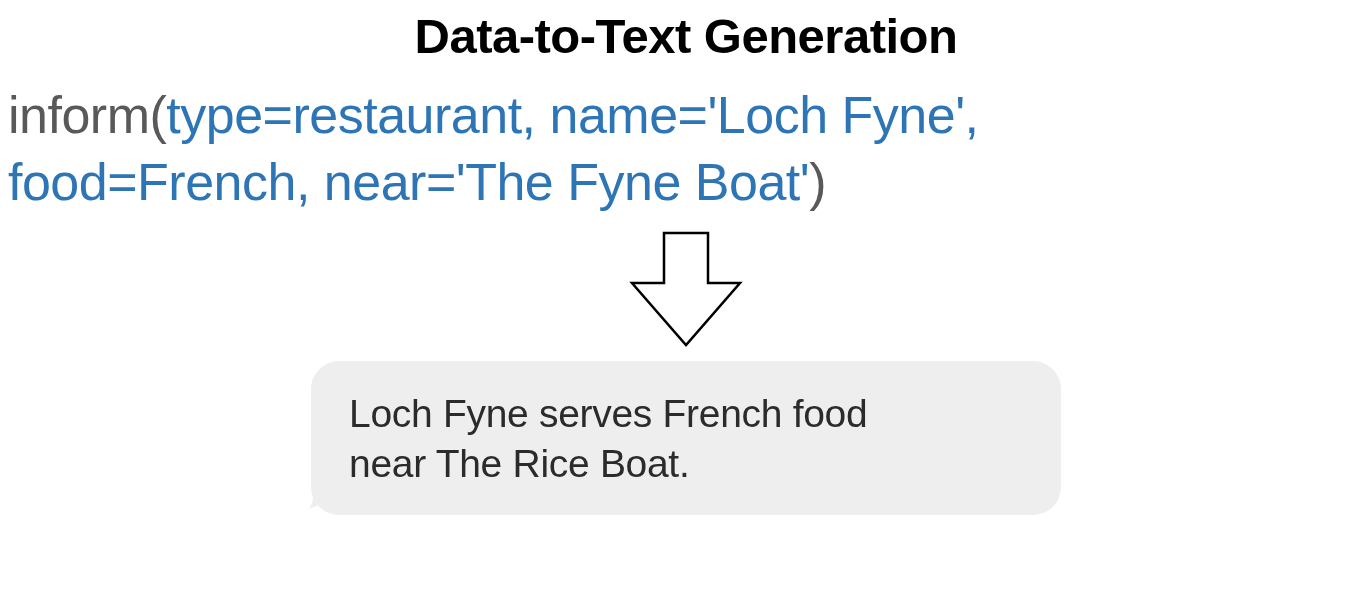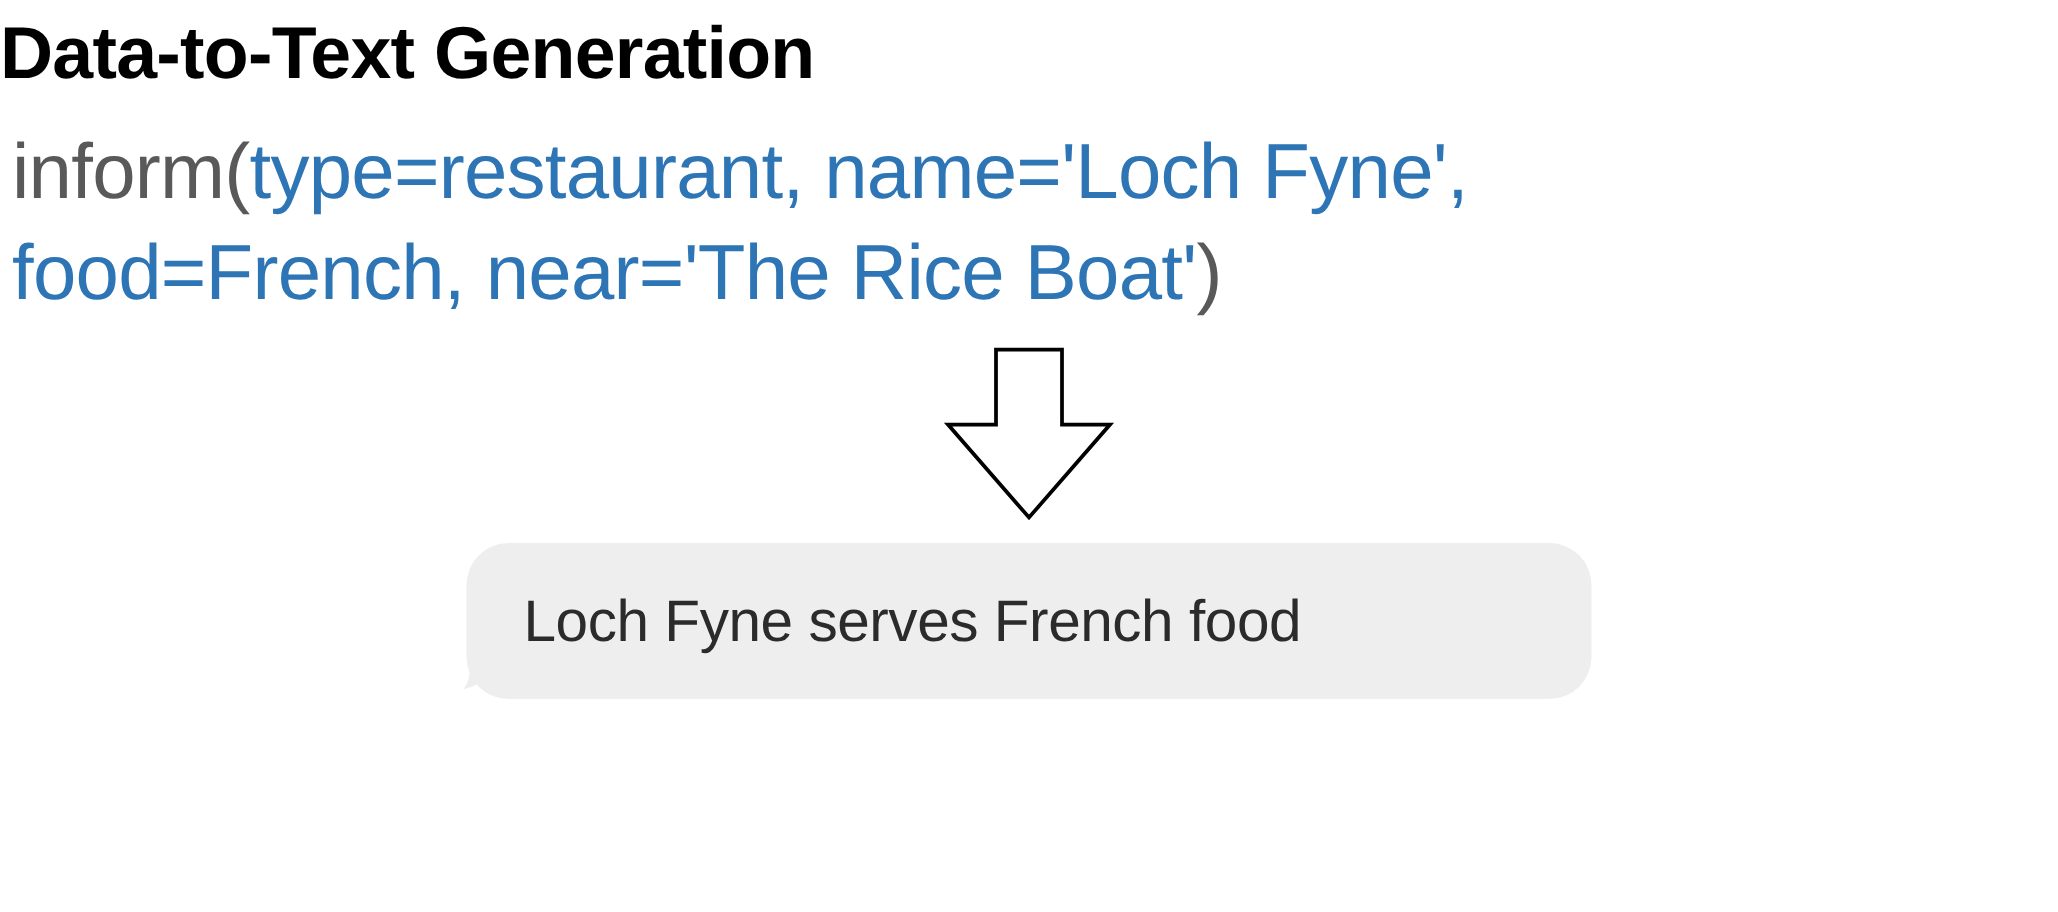--- a/index.html
+++ b/index.html
@@ -8,21 +8,21 @@
       box-sizing: border-box;
     }
     body {
       width: 1372px;
       height: 608px;
       font-family: Arial, Helvetica, sans-serif;
       background: #ffffff;
       position: relative;
     }
     .title {
-      text-align: left;
+      text-align: center;
       font-weight: bold;
       font-size: 49px;
       color: #000000;
       margin-top: 8px;
       letter-spacing: -0.5px;
     }
     .input-block {
       font-size: 52px;
       color: #000000;
       padding-left: 8px;
@@ -85,26 +85,27 @@
       position: relative;
     }
   </style>
 </head>
 <body>
 
 <div class="title">Data-to-Text Generation</div>
 
 <div class="input-block">
   <span class="func-name">inform</span><span class="paren">(</span><span class="args">type=restaurant, name='Loch Fyne',</span><br>
-  <span class="args">food=French, near='The Rice Boat'</span><span class="paren">)</span>
+  <span class="args">food=French, near='The Fyne Boat'</span><span class="paren">)</span>
 </div>
 
 <div class="arrow-wrap">
   <svg width="140" height="130" viewBox="0 0 140 130">
     <path d="M 48 10 L 92 10 L 92 60 L 124 60 L 70 122 L 16 60 L 48 60 Z" fill="#ffffff" stroke="#000000" stroke-width="2.5"></path>
   </svg>
 </div>
 
 <div class="bubble-wrap">
   <div class="bubble">
     <span>Loch Fyne serves French food</span><br>
+    <span>near The Rice Boat.</span>
   </div>
 </div>
 
 </body></html>

